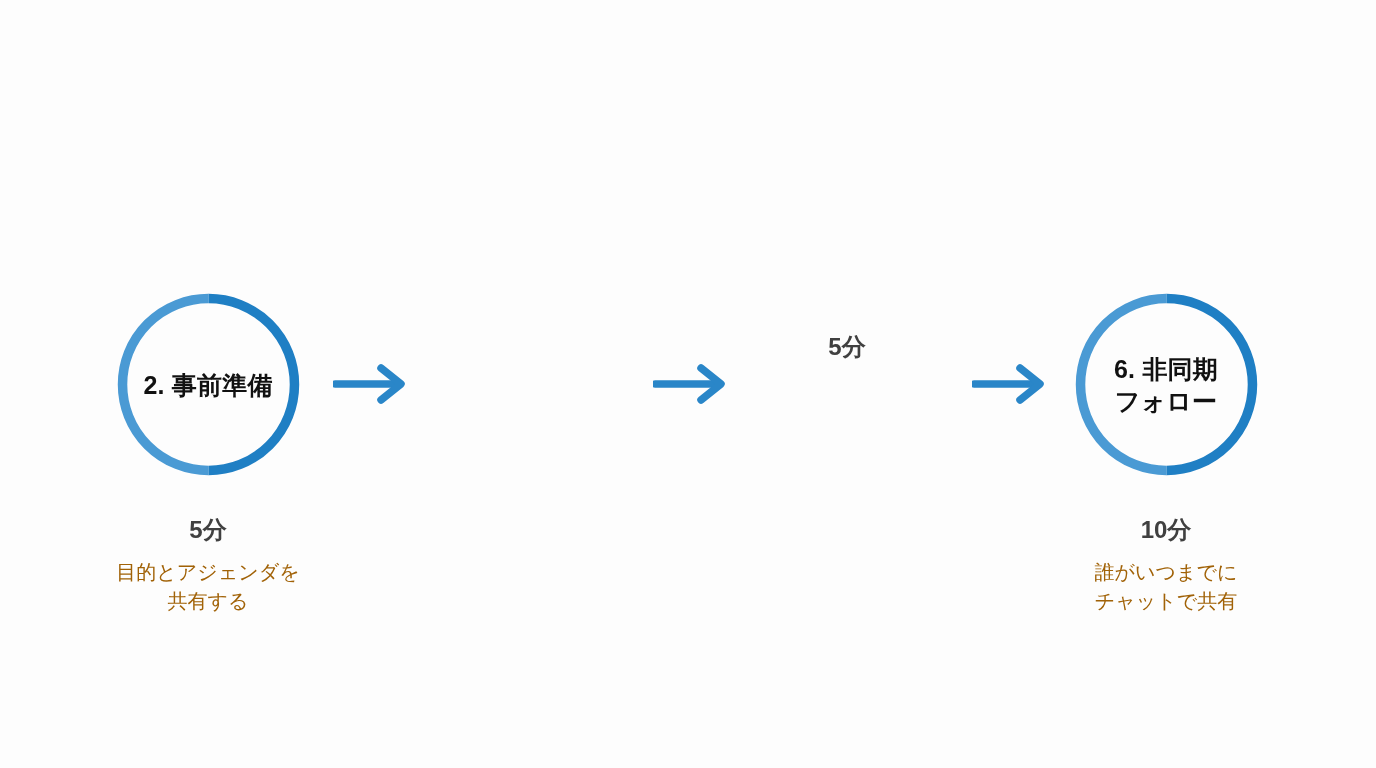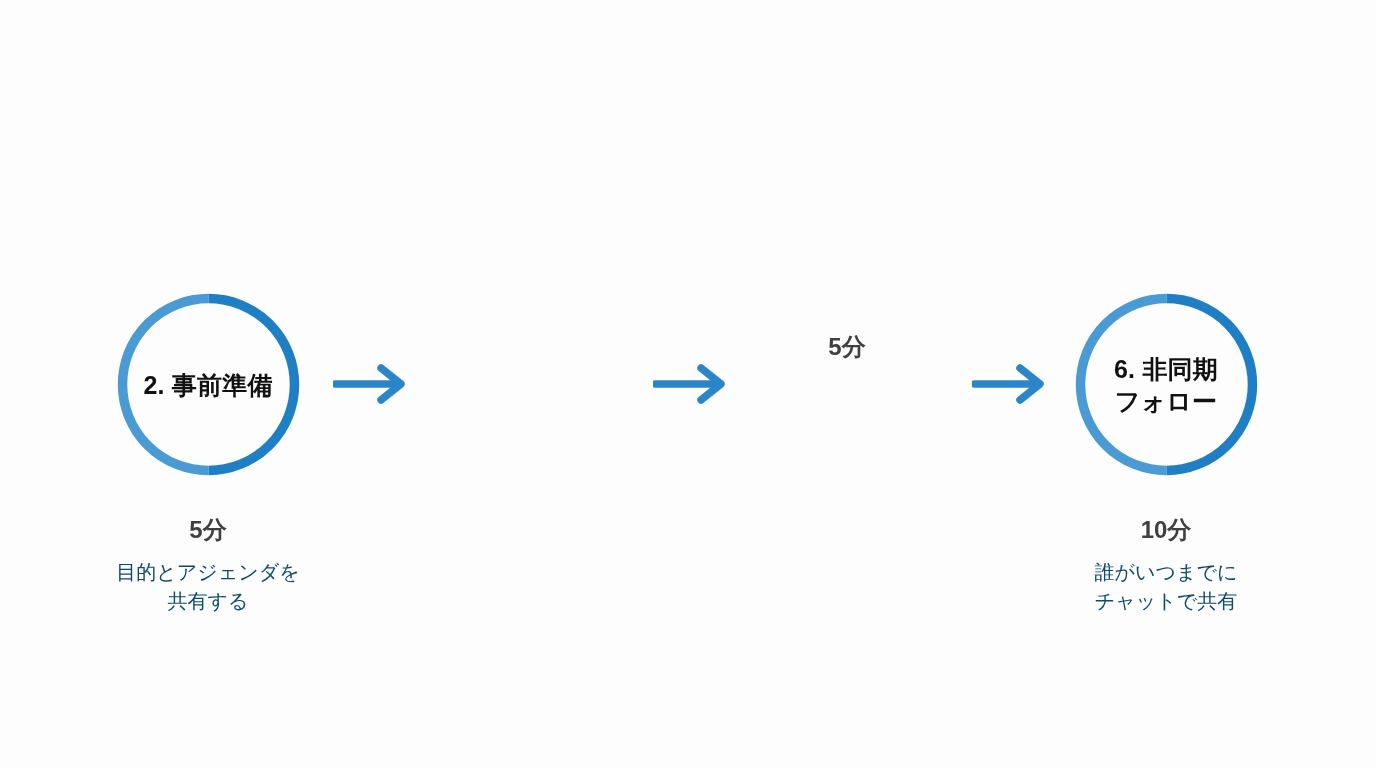--- a/index.html
+++ b/index.html
@@ -86,21 +86,21 @@
     font-weight: bold;
     color: #404040;
     line-height: 1;
     text-align: center;
   }
 
   .desc {
     margin-top: 16px;
     font-size: 20px;
     font-weight: normal;
-    color: #0c4a6e;
+    color: #a16207;
     line-height: 1.45;
     text-align: center;
     white-space: pre-line;
   }
 
   
   .arrow {
     position: absolute;
     top: 360px;
     width: 78px;

